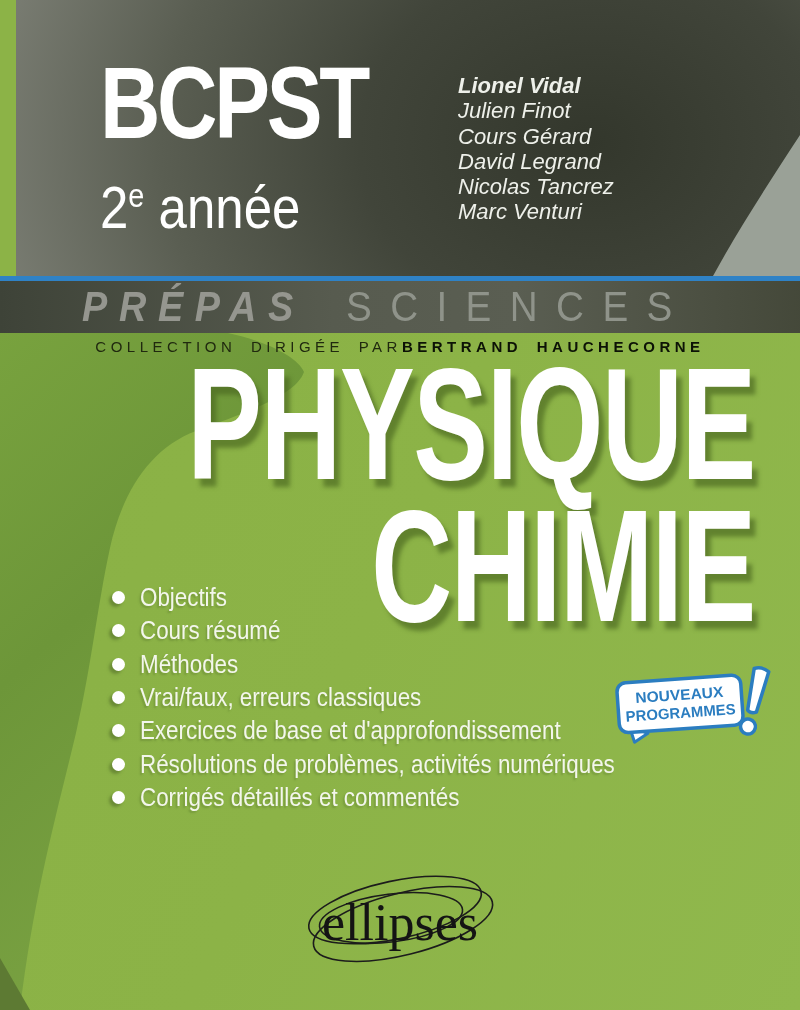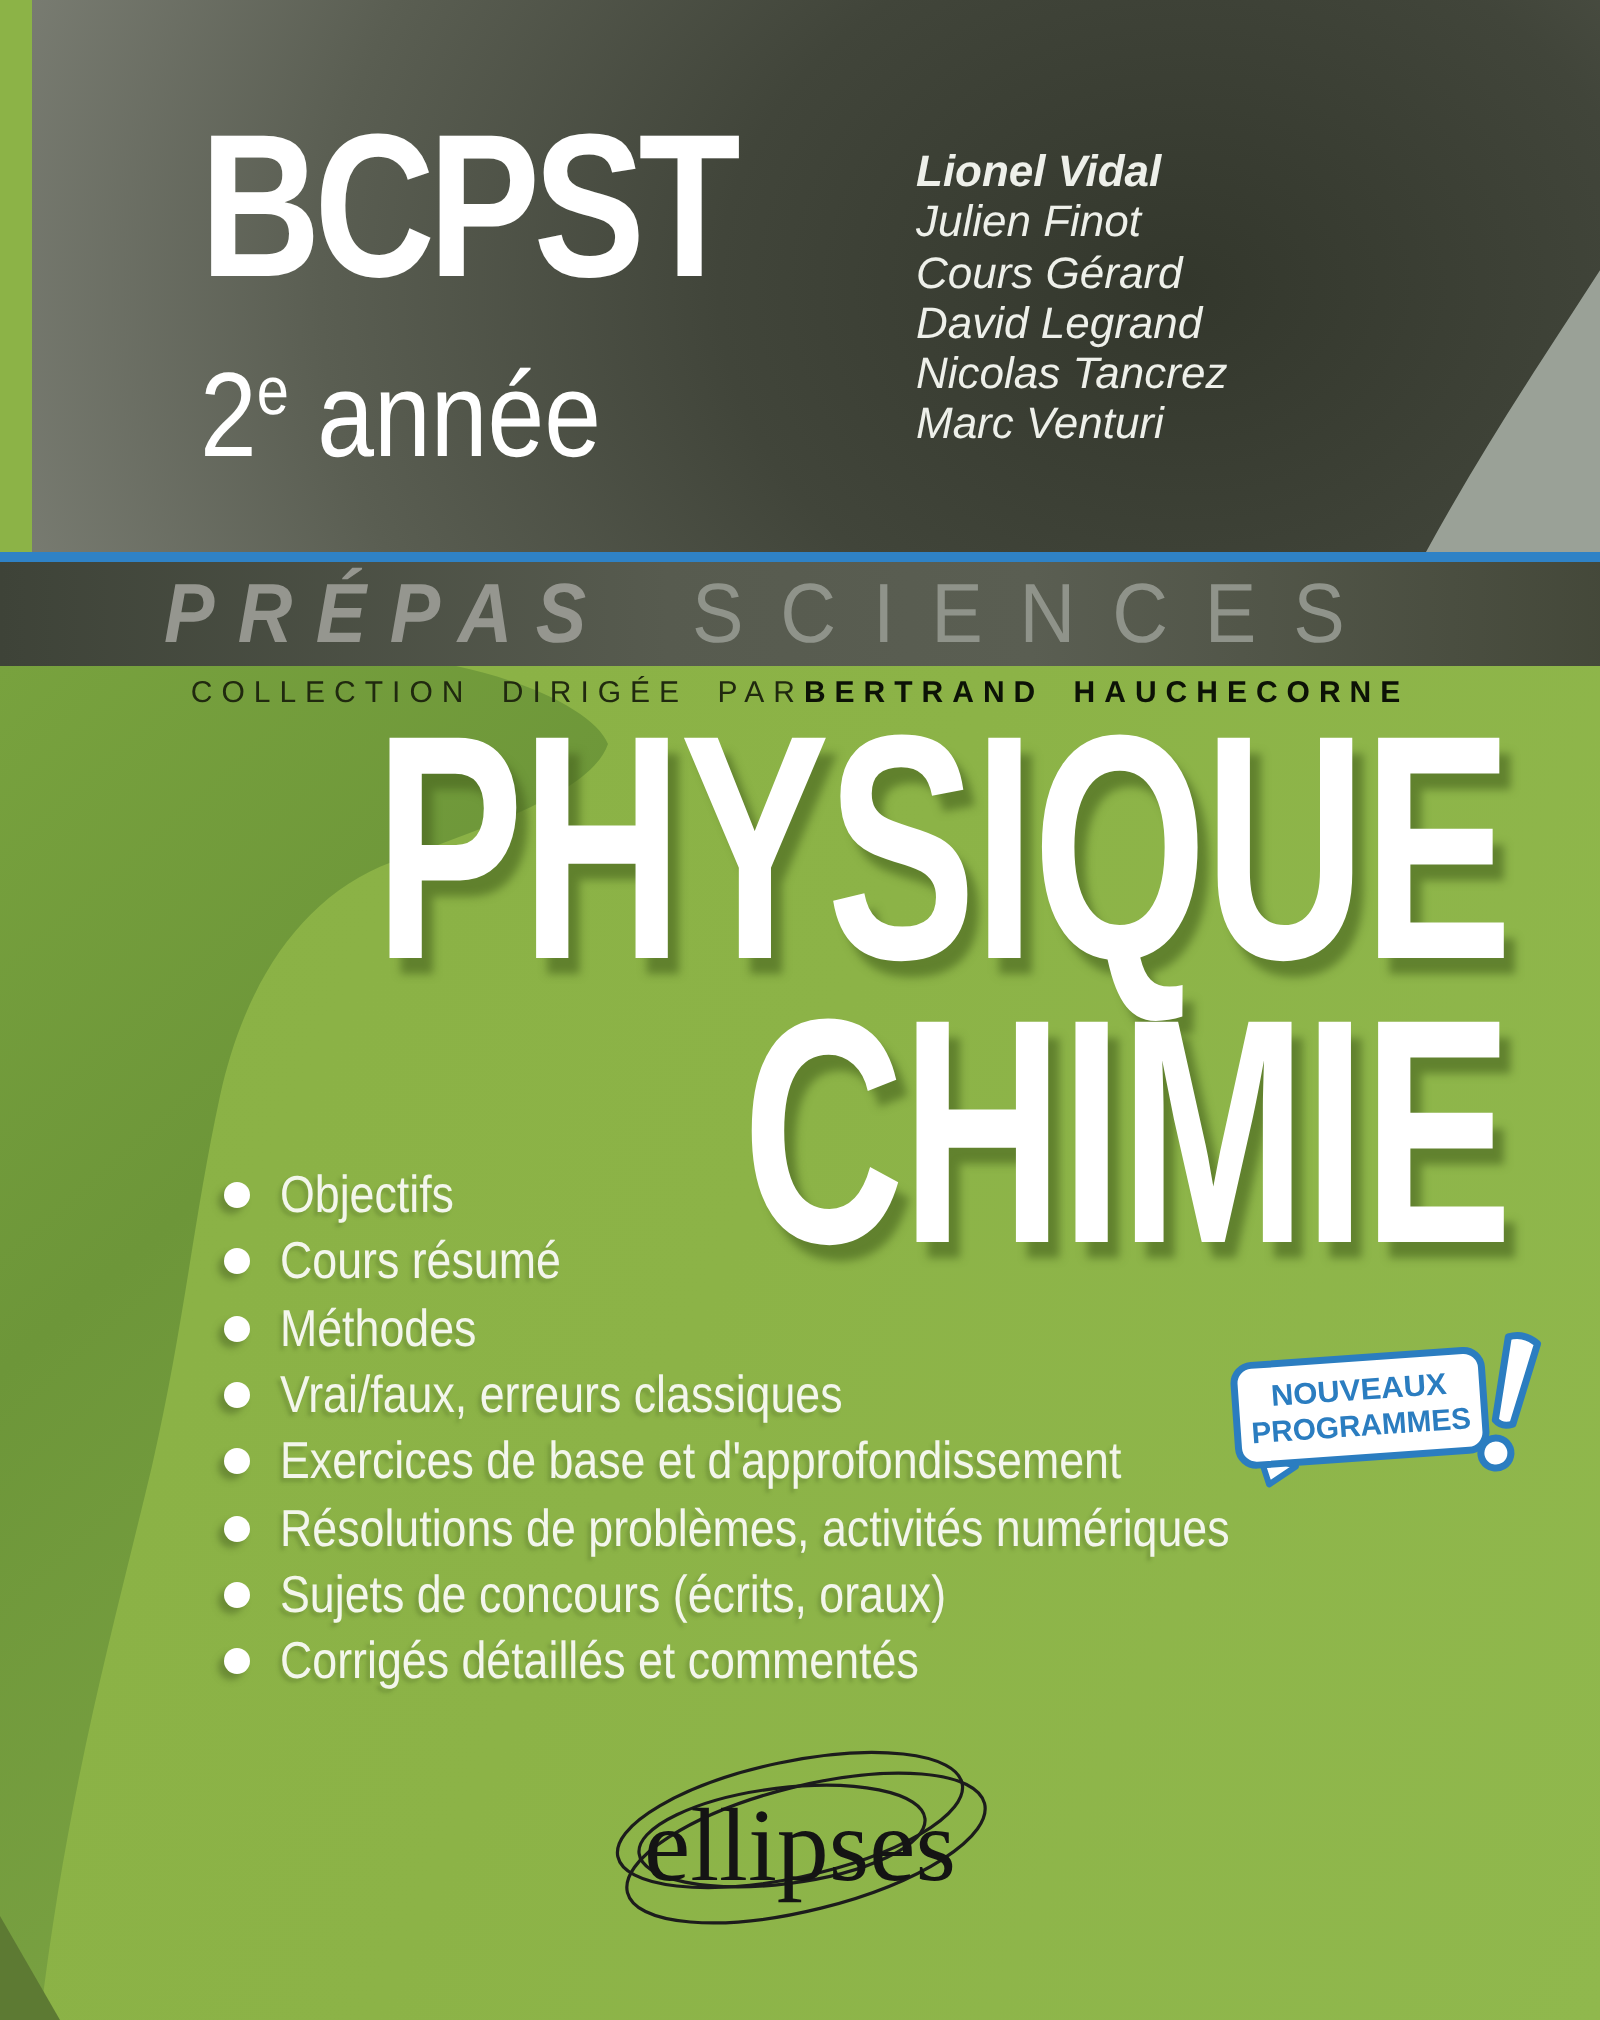--- a/index.html
+++ b/index.html
@@ -161,24 +161,20 @@
         <div class="feature-item">
           <span class="dot"></span>
           <span class="feature-text">Exercices de base et d'approfondissement</span>
         </div>
         <div class="feature-item">
           <span class="dot"></span>
           <span class="feature-text">Résolutions de problèmes, activités numériques</span>
         </div>
         <div class="feature-item">
           <span class="dot"></span>
-          <span class="feature-text">Sujets de concours (écrits, oraux)</span>
-        </div>
-        <div class="feature-item">
-          <span class="dot"></span>
           <span class="feature-text">Corrigés détaillés et commentés</span>
         </div>
       </div>
 
     <svg class="badge-svg" width="185" height="115" viewBox="0 0 185 115">
       <g transform="rotate(-4 79 65)">
         <polygon points="28,84 46,92 32,100" fill="#ffffff" stroke="#2b7dc0" stroke-width="3" stroke-linejoin="round"></polygon>
         <rect x="18" y="40" width="124" height="50" rx="9" fill="#ffffff" stroke="#2b7dc0" stroke-width="3.5"></rect>
         <text x="80" y="61" text-anchor="middle" font-family="Liberation Sans, sans-serif" font-size="15" font-weight="bold" fill="#2b7dc0" textLength="88" lengthAdjust="spacingAndGlyphs">NOUVEAUX</text>
         <text x="80" y="79" text-anchor="middle" font-family="Liberation Sans, sans-serif" font-size="15" font-weight="bold" fill="#2b7dc0" textLength="110" lengthAdjust="spacingAndGlyphs">PROGRAMMES</text>

